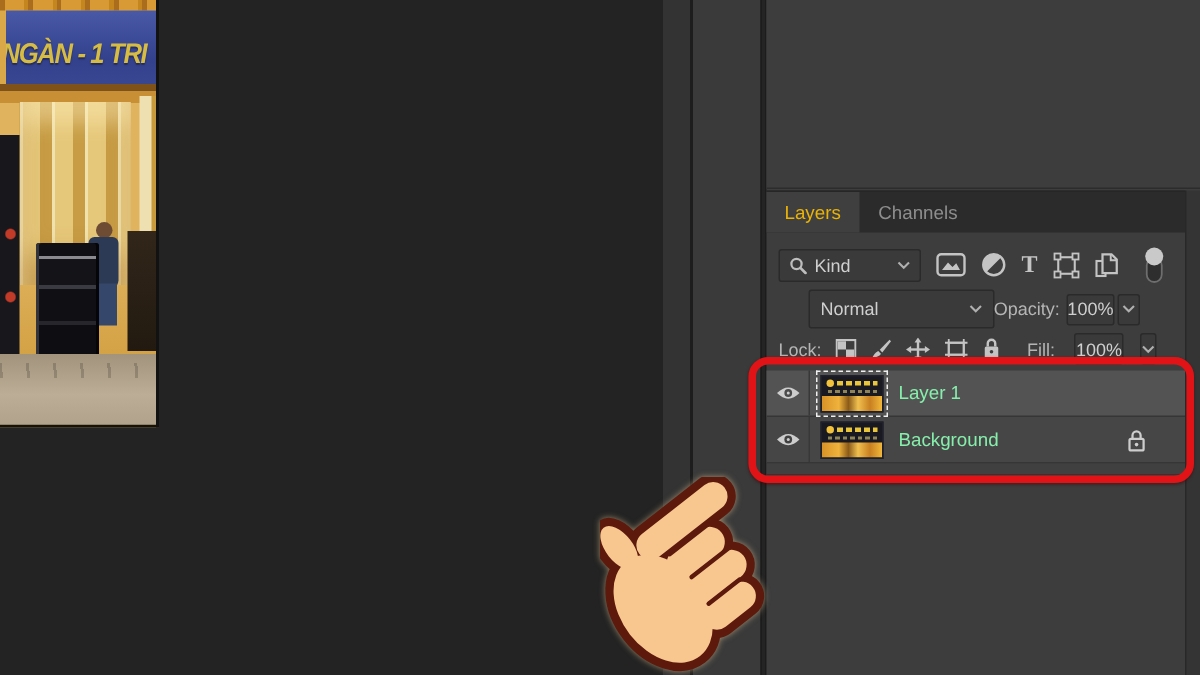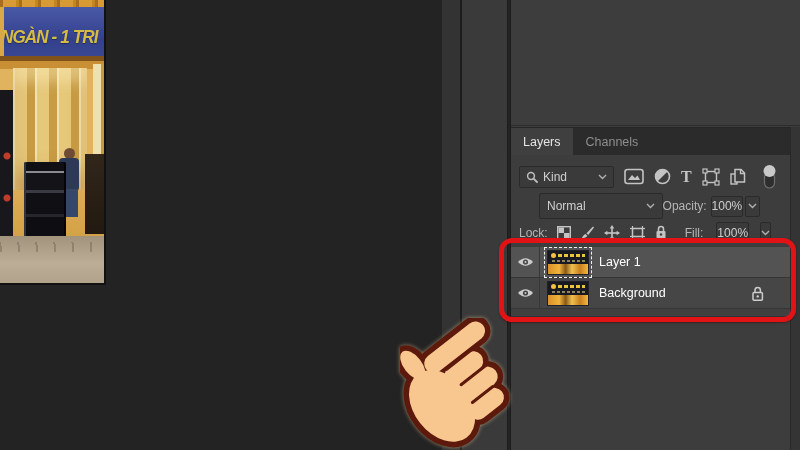--- a/index.html
+++ b/index.html
@@ -52,21 +52,21 @@
   .strip-line2{position:absolute;left:507px;top:0;width:4px;height:450px;background:#242424;
          border-left:1px solid #1c1c1c;border-right:1px solid #1c1c1c;}
 
   
   .panel{position:absolute;left:511px;top:0;width:289px;height:450px;background:#3d3d3d;}
   .panel-top{position:absolute;left:0;top:0;right:0;height:126px;background:#3d3d3d;
          border-bottom:1px solid #2c2c2c;}
   .tabbar{position:absolute;left:0;top:127px;right:10px;height:28px;background:#2b2b2b;
          display:flex;border-top:1px solid #262626;}
   .tab{padding:0 12px;line-height:28px;font-size:12.5px;color:#8e8e8e;margin-right:1px;}
-  .tab.active{background:#3f3f3f;color:#e5e5e5;}
+  .tab.active{background:#3f3f3f;color:#eab308;}
 
   .ctl-box{background:#3a3a3a;border:1px solid #2a2a2a;border-radius:2px;display:flex;
          align-items:center;color:#cfcfcf;font-size:12px;}
   .row{position:absolute;left:0;right:10px;display:flex;align-items:center;padding:0 8px;}
   .row-filter{top:163px;height:27px;}
   .kind-box{width:95px;height:22px;padding:0 6px;gap:5px;}
   .kind-box .lbl{flex:1;}
   .ficons{display:flex;align-items:center;gap:10px;margin-left:10px;flex:1;}
   .ficon{display:flex;align-items:center;justify-content:center;}
 
@@ -93,21 +93,21 @@
          border:1px solid #20202a;overflow:hidden;flex:none;}
   .layer-row.selected .thumb{outline:1px dashed #f0f0f0;outline-offset:2px;}
   .thumb i{position:absolute;display:block;}
   .t-dot{left:3px;top:2px;width:5px;height:5px;border-radius:50%;background:#f2c23c;}
   .t-txt{left:10px;top:3px;width:27px;height:3px;
          background:repeating-linear-gradient(90deg,#e8c53a 0 4px,rgba(0,0,0,0) 4px 6px);}
   .t-txt2{left:4px;top:9px;width:34px;height:2px;
          background:repeating-linear-gradient(90deg,rgba(240,220,130,.55) 0 3px,rgba(0,0,0,0) 3px 5px);}
   .t-band{left:0;bottom:0;width:100%;height:10px;
          background:linear-gradient(90deg,#d89227,#f0b33c 28%,#8a5a18 44%,#f0c050 60%,#c87f20 80%,#f2b83a);}
-  .lname{margin-left:10px;font-size:12.5px;color:#ffffff;}
+  .lname{margin-left:10px;font-size:12.5px;color:#86efac;}
   .bgrow .lname{}
   .row-lock-badge{position:absolute;right:26px;top:8px;}
   .after-strip{height:8px;background:#404040;border-bottom:1px solid #333;}
   .panel-bottom{position:absolute;left:0;top:287px;right:10px;bottom:0;background:#393939;z-index:-1;}
   .panel-edge{position:absolute;right:0;top:127px;bottom:0;width:10px;background:#343434;
          border-left:1px solid #282828;}
 
   
   .red-box{position:absolute;left:499px;top:238px;width:297px;height:84px;z-index:5;
          border:5px solid #e21317;border-radius:13px;pointer-events:none;

